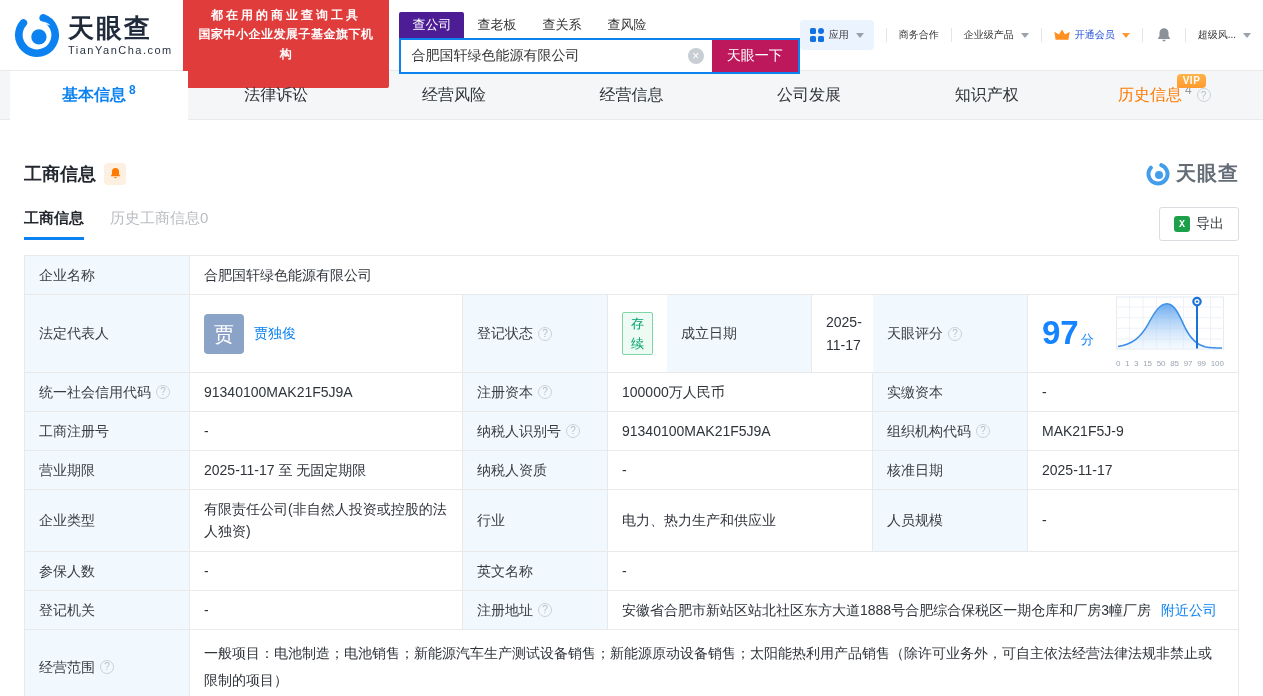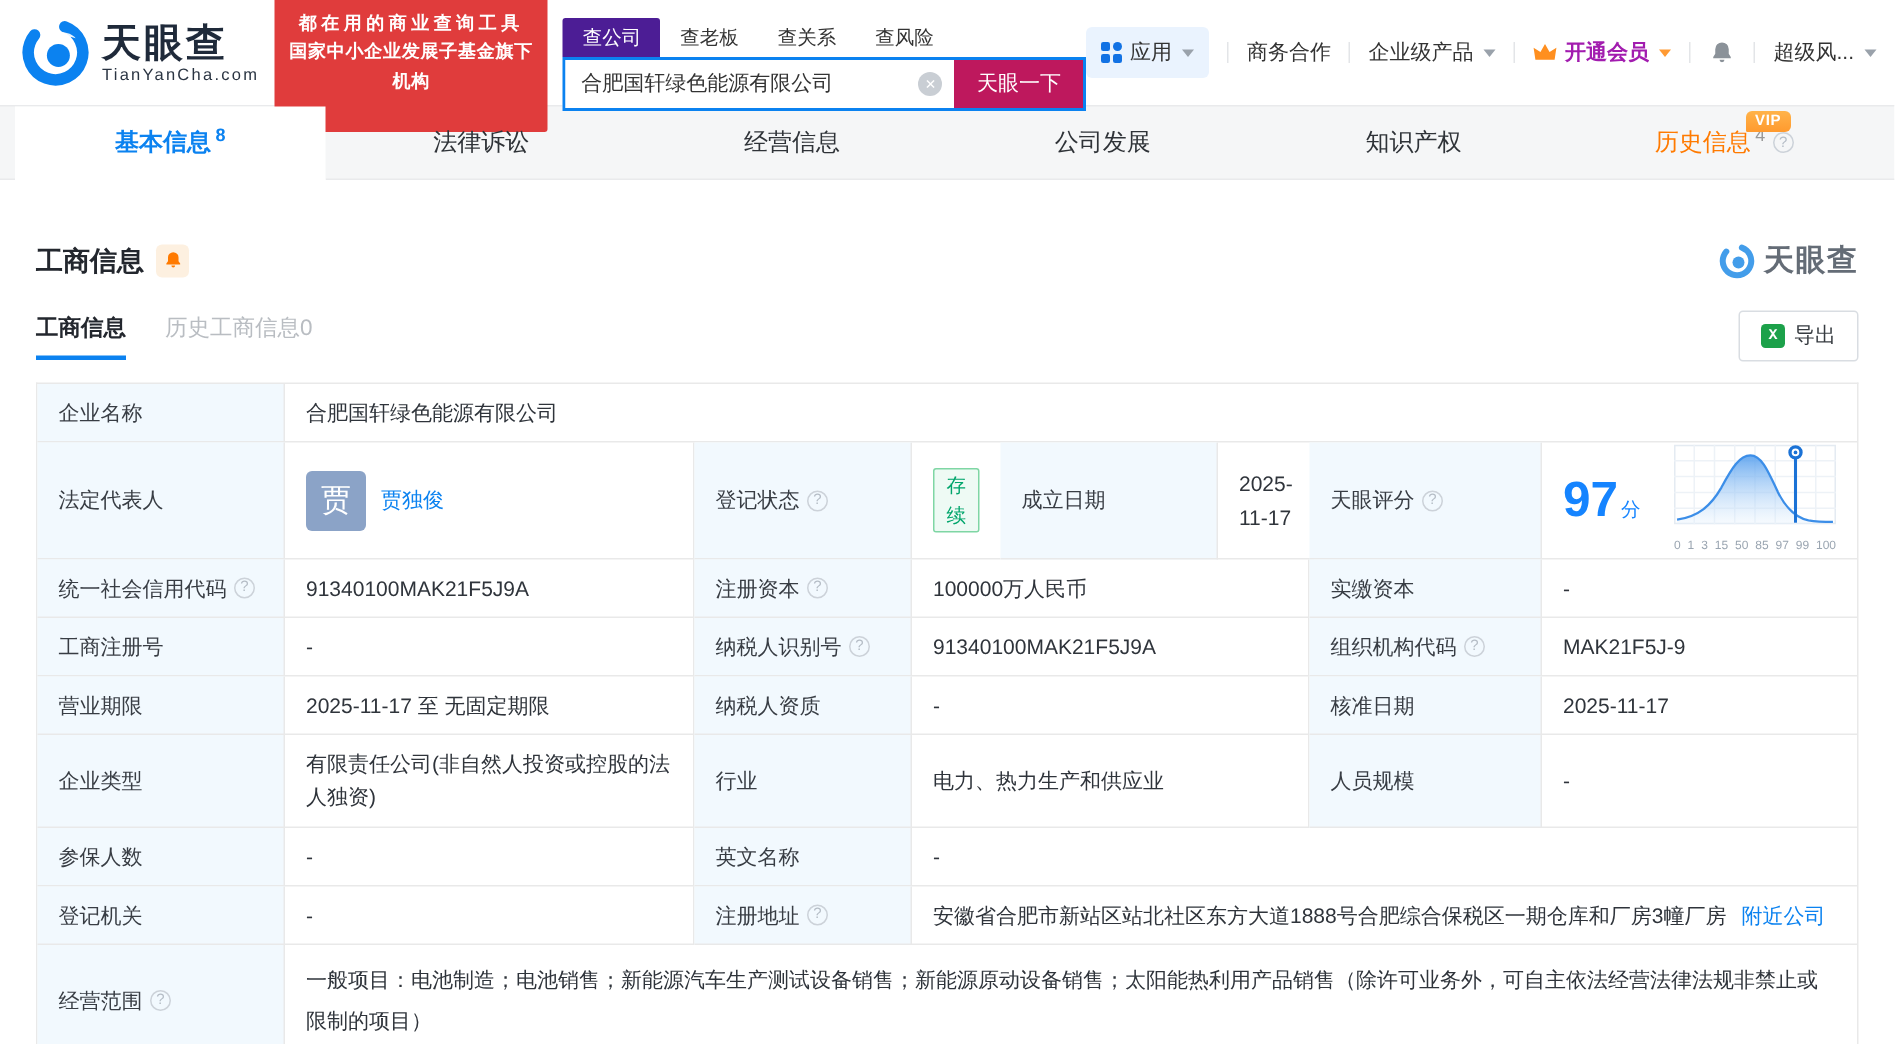--- a/index.html
+++ b/index.html
@@ -18,29 +18,29 @@
   .banner-l2 { font-size:12px; font-weight:bold; letter-spacing:0.5px; line-height:1.6; }
   .search-area { margin-left:10px; width:402px; }
   .search-tabs { display:flex; align-items:flex-end; }
   .stab { font-size:13px; color:#333; padding:4px 13px; cursor:pointer; }
   .stab.active { background:#4c1d95; color:#fff; border-radius:2px 2px 0 0;margin-top:15px; }
   .search-box { display:flex; align-items:stretch; border:2px solid #0b82f0; height:36px; background:#fff; }
   .search-box input { flex:1; border:none; outline:none; font-size:14px; color:#333; padding:0 10px; font-family:inherit; }
   .clear-ic { width:16px; height:16px; border-radius:50%; background:#c9ced4; color:#fff; font-size:12px; line-height:16px; text-align:center; align-self:center; margin-right:8px; cursor:pointer; }
   .clear-ic::before { content:"×"; }
   .search-btn { width:86px; background:#be185d; color:#fff; border:none; font-size:14px; cursor:pointer; font-family:inherit; }
-  .topnav { display:flex; align-items:center; margin-left:auto; gap:12px; font-size:14px; color:#333; white-space:nowrap; }
+  .topnav { display:flex; align-items:center; margin-left:auto; gap:12px; font-size:10px; color:#333; white-space:nowrap; }
   .navitem { display:flex; align-items:center; gap:5px; cursor:pointer; }
   .nav-apps { background:#eaf3fe; border-radius:4px; padding:8px 10px; }
   .grid-ic { width:14px; height:14px; display:grid; grid-template-columns:6px 6px; grid-template-rows:6px 6px; gap:2px; }
   .grid-ic i { background:#1272e4; border-radius:1.5px; }
   .grid-ic i:nth-child(2) { border-radius:50%; }
   .caret { width:0; height:0; border-left:4px solid transparent; border-right:4px solid transparent; border-top:5px solid #9aa2ab; margin-left:2px; }
   .sep { width:1px; height:14px; background:#e3e5e8; }
-  .vip-link { color:#a21caf; font-weight:bold; }
+  .vip-link { color:#1d4ed8; font-weight:normal; }
   .vip-link .caret { border-top-color:#ff9a33; }
   .bell-btn { display:flex; cursor:pointer; }
   
   .main-tabs { display:flex; height:50px; background:#f5f6f7; border-top:1px solid #e9eaec; border-bottom:1px solid #e9eaec; padding:0 10px; }
   .mtab { flex:1; display:flex; align-items:center; justify-content:center; font-size:16px; color:#2f3338; cursor:pointer; position:relative; border-bottom:1px solid transparent; margin-bottom:-1px; }
   .mtab.active { background:#fff; color:#0b82f0; font-weight:bold; border-bottom-color:#fff; }
   .mtab .cnt { font-size:12px; margin-left:3px; align-self:flex-start; margin-top:12px; }
   .mtab.hist { color:#ff7a00; }
   .mtab.hist .cnt { color:#999; font-weight:normal; }
   .vip-badge { position:absolute; top:3px; left:57%; background:linear-gradient(180deg,#ffb34a,#ff9a2e); color:#fff; font-size:10px; font-weight:bold; padding:1px 6px 2px; border-radius:4px 4px 4px 1px; letter-spacing:.5px; }
@@ -168,20 +168,23 @@
 
   <nav class="main-tabs">
     <div class="mtab active">
       <span>基本信息</span>
       <span class="cnt">8</span>
     </div>
     <div class="mtab">
       <span>法律诉讼</span>
     </div>
     <div class="mtab">
+      <span>经营风险</span>
+    </div>
+    <div class="mtab">
       <span>经营信息</span>
     </div>
     <div class="mtab">
       <span>公司发展</span>
     </div>
     <div class="mtab">
       <span>知识产权</span>
     </div>
     <div class="mtab hist">
       <span class="vip-badge">VIP</span>

